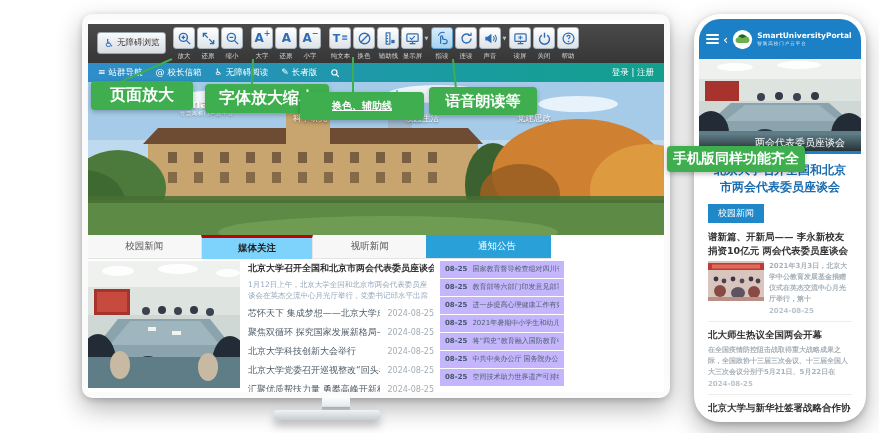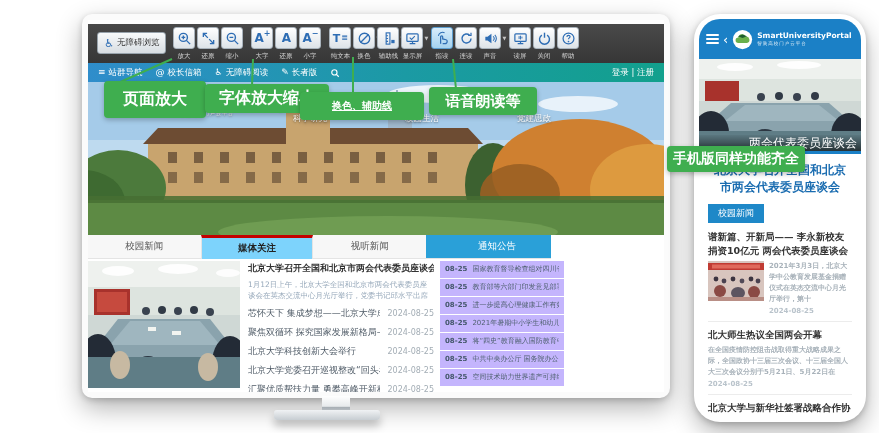--- a/index.html
+++ b/index.html
@@ -79,21 +79,21 @@
   .nt-row{display:flex;align-items:center;gap:5px;height:16.5px;margin-bottom:1.5px;background:#c4b5fd;
           padding:0 5px;box-sizing:border-box;cursor:pointer;}
   .nt-row .d{font-size:7px;color:#44576b;font-weight:bold;flex:none;}
   .nt-row .t{font-size:7px;color:#4f6170;white-space:nowrap;overflow:hidden;}
 
   
   .connectors{position:absolute;left:0;top:0;z-index:40;pointer-events:none;}
   .ann{position:absolute;z-index:50;background:#3fae4f;color:#fff;font-weight:bold;border-radius:4px;
        display:flex;align-items:center;justify-content:center;box-shadow:0 2px 5px rgba(0,0,0,.25);
        white-space:nowrap;}
-  .ann1{left:104px;top:81px;width:102px;height:37px;font-size:16px;}
+  .ann1{left:91px;top:81px;width:102px;height:29px;font-size:16px;}
   .ann2{left:197px;top:84px;width:124px;height:29px;font-size:16px;margin-left:8px;}
   .ann3{left:300px;top:92px;width:124px;height:28px;font-size:10px;text-decoration:underline;}
   .ann4{left:429px;top:87px;width:108px;height:28px;font-size:15px;}
   .ann5{left:667px;top:146px;width:138px;height:26px;font-size:14px;}
 
   
   .phone{position:absolute;left:694px;top:14px;width:172px;height:408px;background:#fff;border-radius:26px;
          box-shadow:0 10px 24px rgba(0,0,0,.30),0 2px 6px rgba(0,0,0,.2);padding:5px;box-sizing:border-box;}
   .p-screen{position:relative;width:162px;height:398px;border-radius:21px;overflow:hidden;background:#fff;}
   .p-header{height:40px;background:#1b80c6;display:flex;align-items:center;gap:4px;padding:0 7px;box-sizing:border-box;}
@@ -102,22 +102,22 @@
   .p-back{color:#fff;font-size:13px;line-height:1;cursor:pointer;}
   .p-logo svg{width:21px;height:21px;display:block;}
   .p-title{color:#fff;line-height:1.15;}
   .p-title .n{display:block;font-size:7.5px;font-weight:bold;}
   .p-title .s{display:block;font-size:4.5px;opacity:.9;letter-spacing:1px;}
   .p-sp{flex:1;}
   .p-search svg,.p-avatar svg{width:13px;height:13px;display:block;cursor:pointer;}
   .p-hero{position:relative;height:92px;}
   .p-hero>svg{display:block;}
   .p-caption{position:absolute;left:0;bottom:0;width:100%;height:16px;box-sizing:border-box;
-             background:linear-gradient(rgba(0,0,0,.05),rgba(0,0,0,.6));color:#fff;font-size:12px;
-             display:flex;align-items:center;justify-content:flex-end;padding:0 4px;}
+             background:linear-gradient(rgba(0,0,0,.05),rgba(0,0,0,.6));color:#fff;font-size:10px;
+             display:flex;align-items:center;justify-content:flex-end;padding:0 16px;}
   .p-indicator{height:3px;display:flex;}
   .p-ind-y{width:40px;background:#f6c31c;}
   .p-ind-b{flex:1;background:#1b80c6;}
   .p-headline{padding:8px 10px 4px;color:#1a6cb0;font-weight:bold;font-size:12px;text-align:center;line-height:1.45;cursor:pointer;}
   .p-badge{display:inline-block;margin:3px 0 0 9px;background:#1e88c8;color:#fff;font-size:9px;padding:3px 10px;cursor:pointer;}
   .p-articles{padding:7px 9px 0;}
   .p-art-title{font-size:9.5px;font-weight:bold;color:#333;line-height:1.45;cursor:pointer;}
   .p-art-body{display:flex;gap:5px;margin-top:4px;}
   .p-thumb{width:56px;height:40px;flex:none;}
   .p-thumb svg{display:block;}

